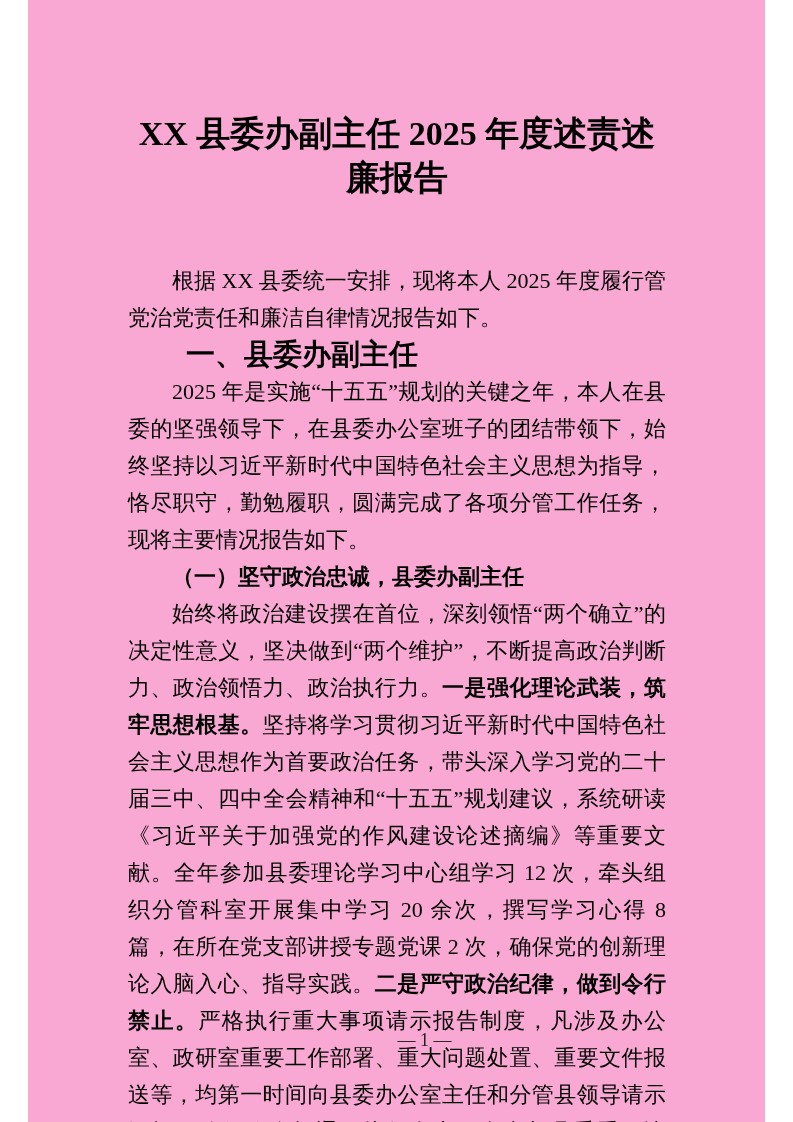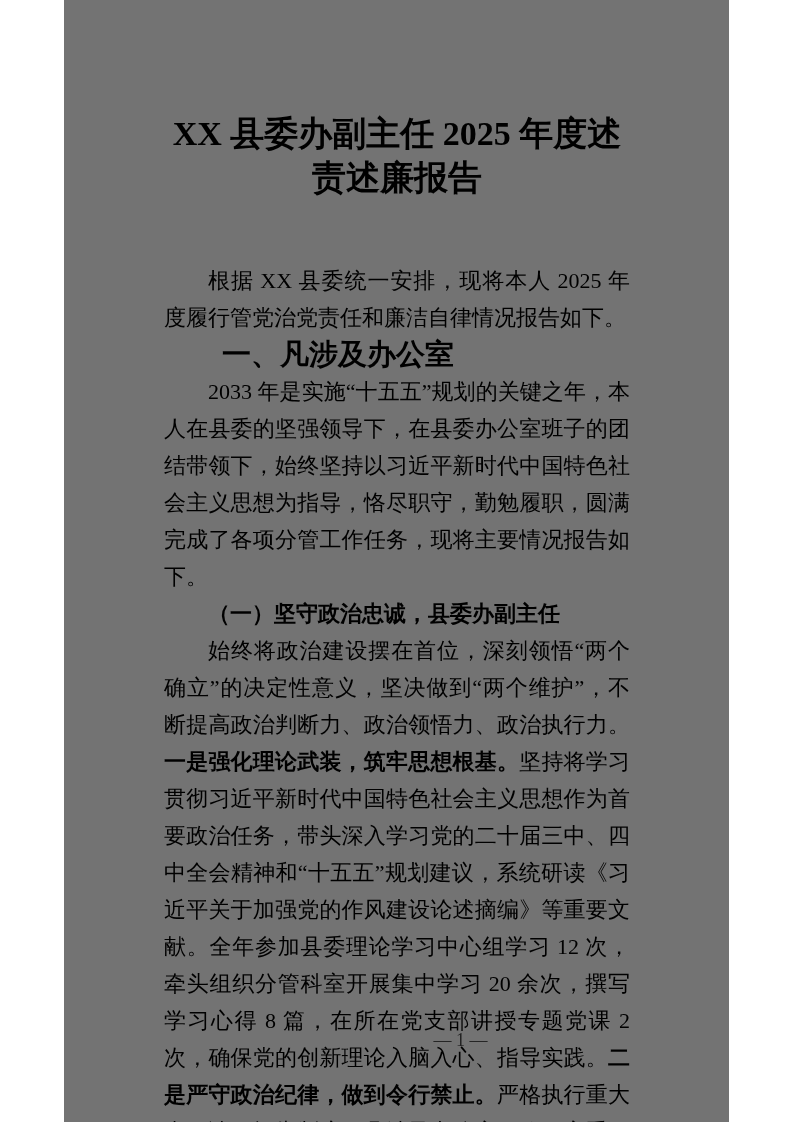--- a/index.html
+++ b/index.html
@@ -2,24 +2,24 @@
 <html><head>
 <meta charset="utf-8">
 <style>
   html, body {
     margin: 0;
     padding: 0;
     background: #ffffff;
   }
   .page {
     position: relative;
-    width: 665px;
+    width: 737px;
     height: 1122px;
     margin: 0 auto;
-    background: #737373;
+    background: #f9a8d4;
     color: #000000;
     box-sizing: border-box;
     padding: 112px 99px 0 100px;
     overflow: hidden;
     font-family: "Liberation Serif", "DejaVu Serif", serif;
   }
   .doc-title {
     font-size: 34px;
     line-height: 44px;
     font-weight: bold;
@@ -60,20 +60,20 @@
   }
 </style>
 </head>
 <body>
 
 <div class="page">
   <div class="doc-title">XX 县委办副主任 2025 年度述责述廉报告</div>
 
   <div class="doc-body">
       <div class="block paragraph"><span>根据 XX 县委统一安排，现将本人 2025 年度履行管党治党责任和廉洁自律情况报告如下。</span></div>
-      <div class="block heading1"><span class="bold-run">一、凡涉及办公室</span></div>
-      <div class="block paragraph"><span>2033 年是实施“十五五”规划的关键之年，本人在县委的坚强领导下，在县委办公室班子的团结带领下，始终坚持以习近平新时代中国特色社会主义思想为指导，恪尽职守，勤勉履职，圆满完成了各项分管工作任务，现将主要情况报告如下。</span></div>
+      <div class="block heading1"><span class="bold-run">一、县委办副主任</span></div>
+      <div class="block paragraph"><span>2025 年是实施“十五五”规划的关键之年，本人在县委的坚强领导下，在县委办公室班子的团结带领下，始终坚持以习近平新时代中国特色社会主义思想为指导，恪尽职守，勤勉履职，圆满完成了各项分管工作任务，现将主要情况报告如下。</span></div>
       <div class="block heading2"><span class="bold-run">（一）坚守政治忠诚，县委办副主任</span></div>
       <div class="block paragraph"><span>始终将政治建设摆在首位，深刻领悟“两个确立”的决定性意义，坚决做到“两个维护”，不断提高政治判断力、政治领悟力、政治执行力。</span><span class="bold-run">一是强化理论武装，筑牢思想根基。</span><span>坚持将学习贯彻习近平新时代中国特色社会主义思想作为首要政治任务，带头深入学习党的二十届三中、四中全会精神和“十五五”规划建议，系统研读《习近平关于加强党的作风建设论述摘编》等重要文献。全年参加县委理论学习中心组学习 12 次，牵头组织分管科室开展集中学习 20 余次，撰写学习心得 8 篇，在所在党支部讲授专题党课 2 次，确保党的创新理论入脑入心、指导实践。</span><span class="bold-run">二是严守政治纪律，做到令行禁止。</span><span>严格执行重大事项请示报告制度，凡涉及办公室、政研室重要工作部署、重大问题处置、重要文件报送等，均第一时间向县委办公室主任和分管县领导请示汇报，确保政令畅通、执行有力。在参与县委重要决策、起草重要文稿、审核信息专报等工作中，始终坚持正</span></div>
     </div>
 
   <div class="page-number">— 1 —</div>
 </div>
 
 </body></html>

